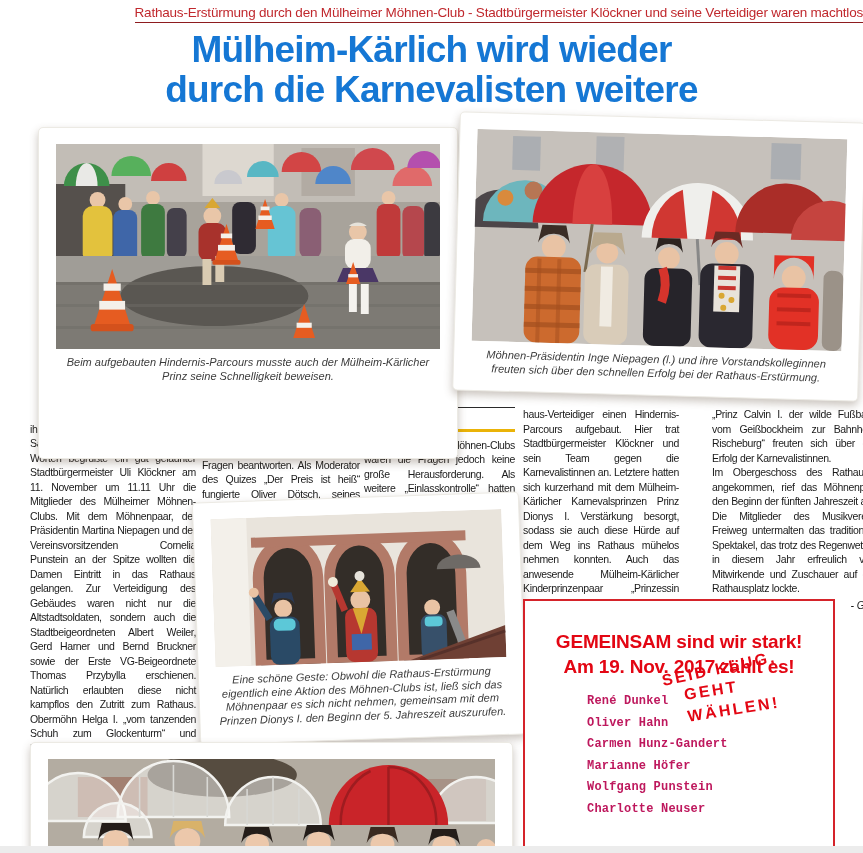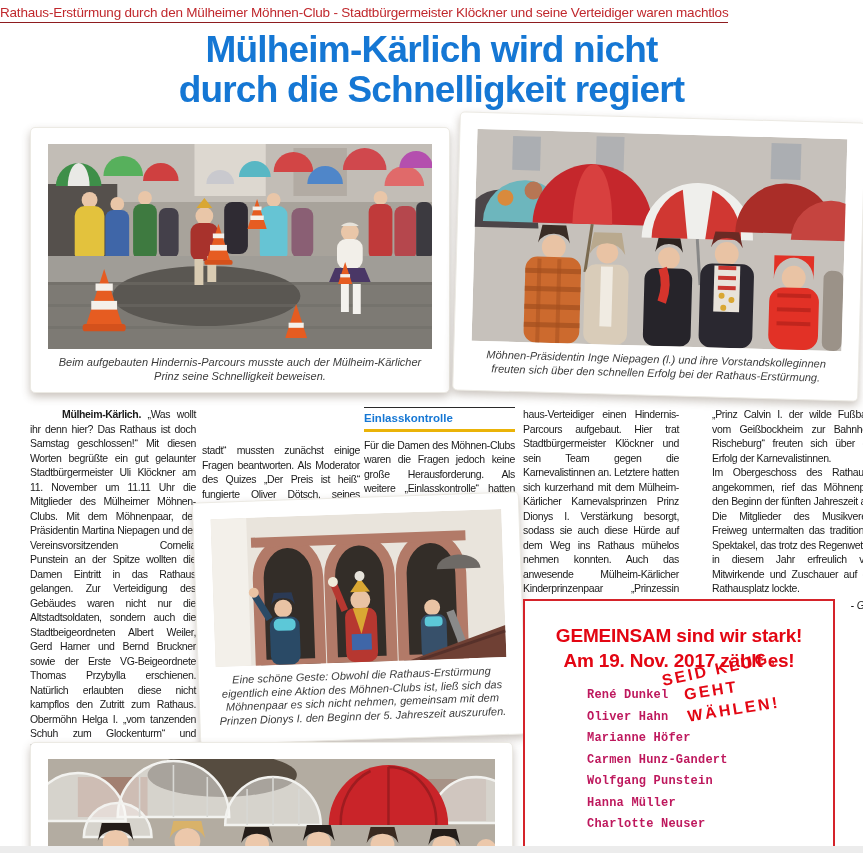--- a/index.html
+++ b/index.html
@@ -1,70 +1,70 @@
 <!DOCTYPE html>
 <html><head>
 <meta charset="utf-8">
 <style>
   html,body{margin:0;padding:0;background:#ffffff;}
   #page{position:relative;width:863px;height:853px;background:#fff;overflow:hidden;
         font-family:"Liberation Sans", sans-serif;}
   
-  .kicker{position:absolute;top:3px;left:0;width:100%;text-align:left;}
+  .kicker{position:absolute;top:3px;left:0;width:100%;text-align:right;}
   .kicker span{display:inline-block;font-size:13.5px;letter-spacing:-0.2px;color:#c0282d;
         border-bottom:1.5px solid #8e1c1f;padding-bottom:2px;}
   .main-title{position:absolute;top:30px;left:0;width:100%;text-align:center;
         color:#1577d4;font-weight:bold;font-size:37px;line-height:40px;letter-spacing:-0.8px;}
   
   .fig{position:absolute;background:#fff;border:1px solid #eceae4;border-radius:5px;
         box-shadow:0 4px 9px rgba(80,60,40,.30);padding:16px 17px 9px;box-sizing:border-box;}
   .fig svg{display:block;width:100%;}
   .fig figcaption{font-style:italic;font-size:11px;line-height:13.5px;color:#3c3c3c;
         text-align:center;margin-top:7px;}
-  #fig-top-left{left:30px;top:127px;width:420px;height:266px;}
+  #fig-top-left{left:38px;top:127px;width:420px;height:332px;}
   #fig-top-right{left:456px;top:117px;width:406px;height:279px;transform:rotate(1.6deg);}
   #fig-middle{left:196px;top:497px;width:327px;height:243px;transform:rotate(-2deg);}
   #fig-bottom{left:30px;top:742px;width:483px;height:160px;}
   
   .col{position:absolute;top:407px;font-size:10.5px;line-height:14.5px;letter-spacing:-0.35px;
         text-align:justify;color:#1a1a1a;}
   #col1{left:30px;width:166px;}
   #col2{left:202px;width:158px;margin-top:36px;}
   #col3{left:364px;width:151px;}
   #col4{left:523px;width:156px;}
   #col5{left:712px;width:167px;white-space:pre-line;}
   .lead{font-weight:bold;padding-left:32px;}
   .subhead{border-top:1px solid #2a2a2a;border-bottom:3px solid #eab308;color:#1577d4;
         font-weight:bold;font-size:11.5px;letter-spacing:0;
         padding:3px 0;margin-bottom:6px;}
   .byline{text-align:right;font-style:italic;margin-top:2px;letter-spacing:0;}
   
   #redbox{position:absolute;left:523px;top:599px;width:312px;height:300px;background:#fff;
         border:2.5px solid #d5232a;box-sizing:border-box;}
-  .redbox-title{margin-top:22px;text-align:center;color:#e30613;font-weight:bold;
+  .redbox-title{margin-top:28px;text-align:center;color:#e30613;font-weight:bold;
         font-size:19px;line-height:25px;letter-spacing:-0.2px;}
   .names{margin:12px 0 0 62px;}
   .names div{font-weight:bold;color:#be185d;font-size:12px;line-height:21.5px;letter-spacing:0.2px;font-family:Liberation Mono, monospace;}
   .handnote{position:absolute;right:8px;top:52px;width:160px;transform:rotate(-12deg);
         color:#e30613;font-weight:bold;font-size:16px;line-height:22px;letter-spacing:2.5px;}
   .handnote .l2{display:block;margin-left:18px;transform:rotate(3deg);}
   
   #bottom-edge{position:absolute;left:0;top:846px;width:100%;height:7px;background:#ececec;}
 </style>
 </head>
 <body>
 
 <div id="page">
 
   <div class="kicker">
     <span>Rathaus-Erstürmung durch den Mülheimer Möhnen-Club - Stadtbürgermeister Klöckner und seine Verteidiger waren machtlos</span>
   </div>
   <div class="main-title">
-    <div>Mülheim-Kärlich wird nicht</div>
-    <div>durch die Schnelligkeit regiert</div>
+    <div>Mülheim-Kärlich wird wieder</div>
+    <div>durch die Karnevalisten weitere</div>
   </div>
 
   <div class="col" id="col1"><span class="lead">Mülheim-Kärlich.</span><span> „Was wollt ihr denn hier? Das Rathaus ist doch Samstag geschlossen!“ Mit diesen Worten begrüßte ein gut gelaunter Stadtbürgermeister Uli Klöckner am 11. November um 11.11 Uhr die Mitglieder des Mülheimer Möhnen-Clubs. Mit dem Möhnenpaar, der Präsidentin Martina Niepagen und der Vereinsvorsitzenden Cornelia Punstein an der Spitze wollten die Damen Eintritt in das Rathaus gelangen. Zur Verteidigung des Gebäudes waren nicht nur die Altstadtsoldaten, sondern auch die Stadtbeigeordneten Albert Weiler, Gerd Harner und Bernd Bruckner sowie der Erste VG-Beigeordnete Thomas Przybylla erschienen. Natürlich erlaubten diese nicht kampflos den Zutritt zum Rathaus. Obermöhn Helga I. „vom tanzenden Schuh zum Glockenturm“ und Möhnerich Edel I. „Möhnenfürst über die Alt-</span></div>
 
   <div class="col" id="col2"><span>stadt“ mussten zunächst einige Fragen beantworten. Als Moderator des Quizes „Der Preis ist heiß“ fungierte Oliver Dötsch, seines Zeichens auch Vorsitzender der Kärlicher Ki und Ka.</span></div>
 
   <div class="col" id="col3">
     <div class="subhead">Einlasskontrolle</div>
     <span>Für die Damen des Möhnen-Clubs waren die Fragen jedoch keine große Herausforderung. Als weitere „Einlasskontrolle“ hatten die Rat-</span>
   </div>
@@ -314,24 +314,23 @@
       <div>GEMEINSAM sind wir stark!</div>
       <div>Am 19. Nov. 2017 zählt es!</div>
     </div>
     <div class="handnote">
       <span>SEID KLUG,</span>
       <span class="l2">GEHT WÄHLEN!</span>
     </div>
     <div class="names">
       <div>René Dunkel</div>
       <div>Oliver Hahn</div>
+      <div>Carmen Hunz-Gandert</div>
       <div>Marianne Höfer</div>
-      <div>Carmen Hunz-Gandert</div>
       <div>Wolfgang Punstein</div>
-      <div>Hanna Müller</div>
       <div>Charlotte Neuser</div>
     </div>
 
   </div>
 
   <div id="bottom-edge"></div>
 
 </div>
 
 </body></html>

